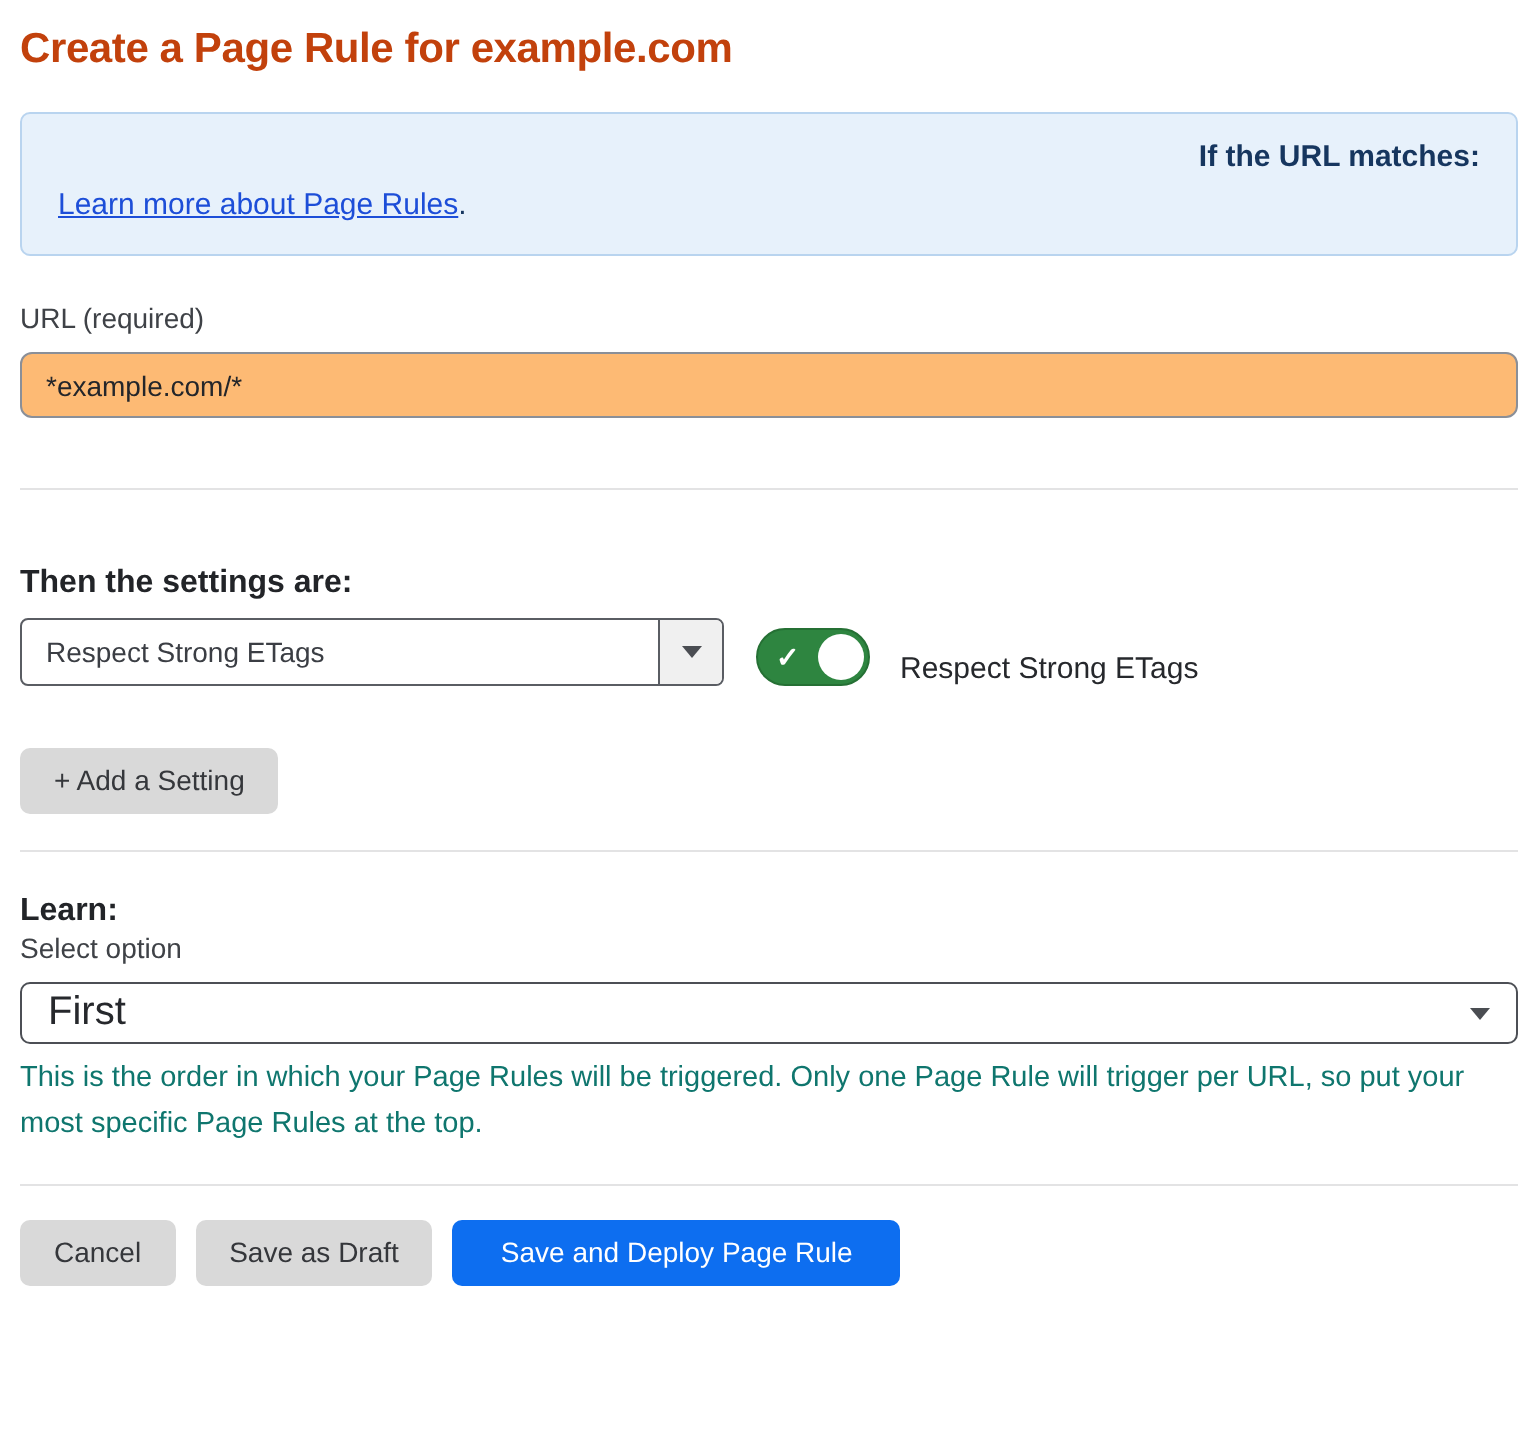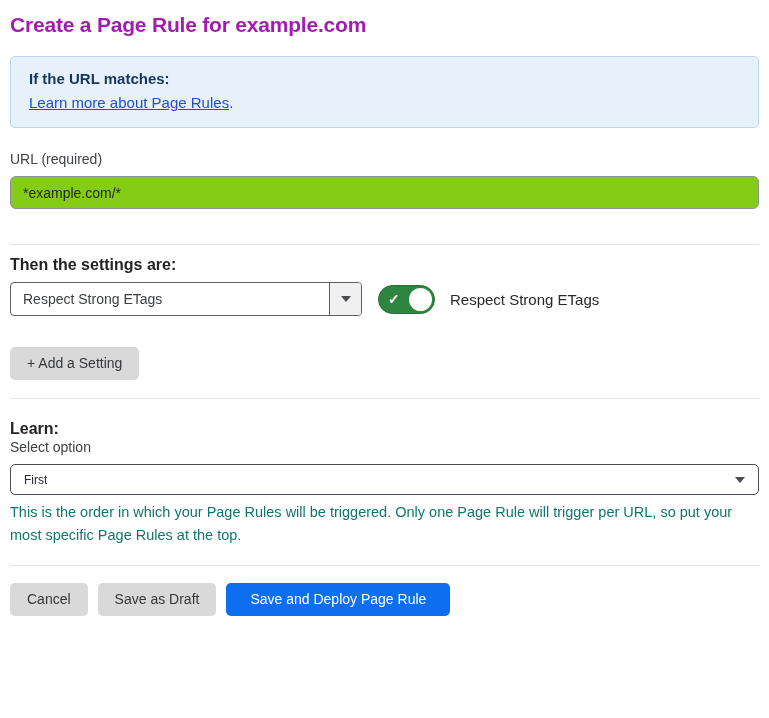--- a/index.html
+++ b/index.html
@@ -9,54 +9,54 @@
     color: #27282b;
     overflow: hidden;
   }
   .container { padding: 0 10px; width: 769px; }
 
   .page-title {
     margin-top: 12px;
     font-size: 21px;
     line-height: 26px;
     font-weight: 700;
-    color: #a21caf;
+    color: #c2410c;
     letter-spacing: -0.2px;
   }
 
   .info-box {
     margin-top: 18px;
     background: #e7f1fb;
     border: 1px solid #b9d4ef;
     border-radius: 5px;
     padding: 10px 18px 12px 18px;
     font-size: 15px;
     line-height: 24px;
     color: #16365f;
   }
-  .info-box .info-heading { font-weight: 700; }
+  .info-box .info-heading { font-weight: 700; text-align: right; }
   .info-box a, .info-box .info-link {
     color: #1d4ed8;
     text-decoration: underline;
     cursor: pointer;
   }
 
   .field-label {
     font-size: 14px;
     line-height: 18px;
     color: #3f4247;
   }
   .url-label { margin-top: 22px; }
 
   .url-input {
     display: block;
     margin-top: 8px;
     width: 100%;
     height: 33px;
-    background: #84cc16;
+    background: #fdba74;
     border: 1px solid #8a8f98;
     border-radius: 6px;
     padding: 0 12px;
     font-family: "Liberation Sans", sans-serif;
     font-size: 14px;
     color: #24262a;
     outline: none;
   }
 
   .divider {
@@ -66,29 +66,29 @@
   }
   .divider-1 { margin-top: 35px; }
   .divider-2 { margin-top: 18px; }
   .divider-3 { margin-top: 18px; }
 
   .section-heading {
     font-size: 16px;
     font-weight: 700;
     color: #222428;
   }
-  .settings-heading { margin-top: 11px; }
+  .settings-heading { margin-top: 38px; }
   .order-heading { margin-top: 21px; }
 
   .picker-label { margin-top: 24px; }
 
   .setting-row {
     margin-top: 8px;
     display: flex;
-    align-items: center;
+    align-items: flex-end;
   }
   .dropdown {
     width: 352px;
     height: 34px;
     background: #ffffff;
     border: 1px solid #5a5d63;
     border-radius: 4px;
     display: flex;
     align-items: stretch;
     overflow: hidden;
@@ -173,21 +173,21 @@
     margin-top: 8px;
     width: 100%;
     height: 31px;
     background: #ffffff;
     border: 1px solid #4c4f55;
     border-radius: 5px;
     display: flex;
     align-items: center;
     justify-content: space-between;
     padding: 0 13px;
-    font-size: 12px;
+    font-size: 20px;
     color: #26282c;
     cursor: pointer;
   }
   .order-help {
     margin-top: 6px;
     font-size: 14.5px;
     line-height: 23px;
     color: #0f766e;
   }
 

